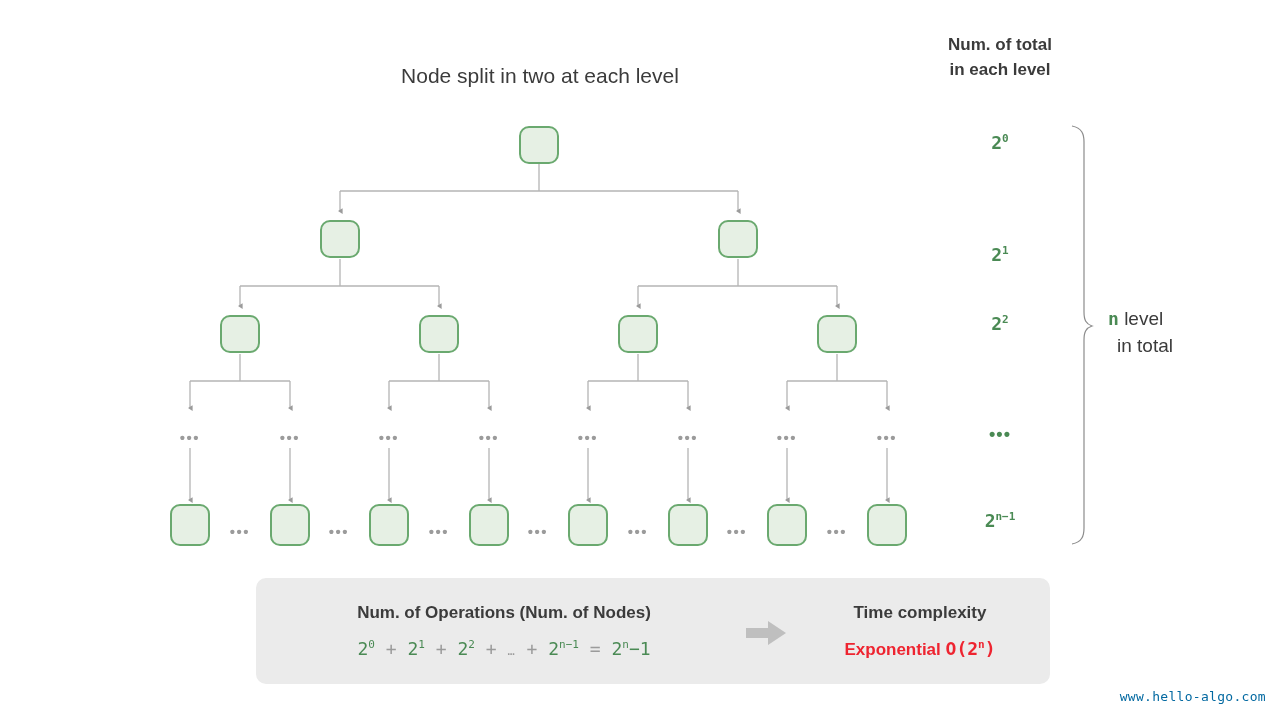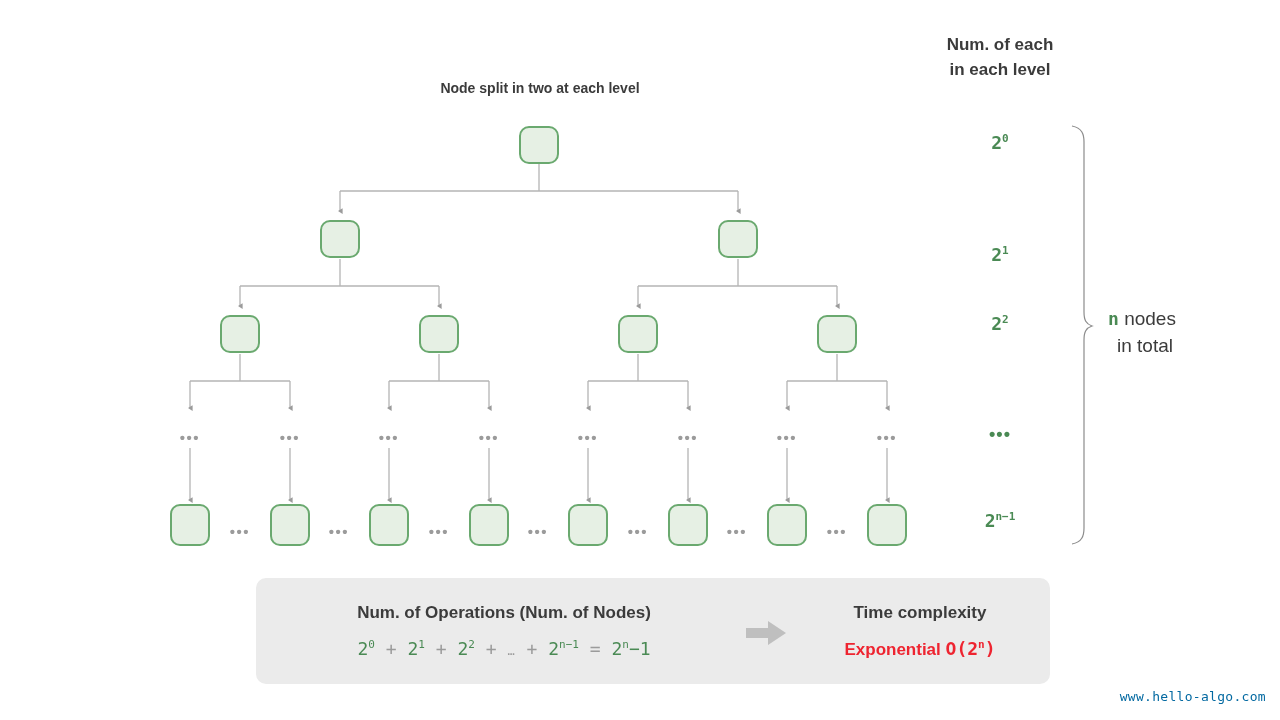--- a/index.html
+++ b/index.html
@@ -28,25 +28,25 @@
     left: 340px; top: 28px;
     width: 400px;
     text-align: center;
     font-size: 19px;
     font-weight: bold;
     color: #3b3b3b;
     letter-spacing: 0.1px;
   }
   .subtitle {
     position: absolute;
-    left: 340px; top: 80px;
+    left: 340px; top: 64px;
     width: 400px;
     text-align: center;
-    font-size: 14px;
-    font-weight: bold;
+    font-size: 21px;
+    font-weight: normal;
     color: #3b3b3b;
   }
   .right-title {
     position: absolute;
     left: 880px; top: 32px;
     width: 240px;
     text-align: center;
     font-size: 17px;
     font-weight: bold;
     line-height: 25px;
@@ -197,21 +197,21 @@
   }
 </style>
 </head>
 <body>
 
 <div class="stage">
 
   <div class="subtitle">Node split in two at each level</div>
 
   <div class="right-title">
-    <span>Num. of each</span><br>
+    <span>Num. of total</span><br>
     <span>in each level</span>
   </div>
 
   <svg class="tree" viewBox="0 0 1280 720">
     <defs>
       <marker id="arrowhead" markerWidth="7" markerHeight="7" refX="3.2" refY="3.2" orient="auto" markerUnits="userSpaceOnUse">
         <path d="M0.4,0.6 L6.2,0.6 L3.3,5.2 Z" fill="#9b9b9b"></path>
       </marker>
     </defs>
 
@@ -321,21 +321,21 @@
   <div class="lvl-label" style="left:955px; top:313px;">
     <span>2</span><sup>2</sup>
   </div>
   <div class="lvl-dots" style="left:955px; top:424px;">•••</div>
   <div class="lvl-label" style="left:955px; top:510px;">
     <span>2</span><sup>n−1</sup>
   </div>
 
   <div class="brace-text">
     <span class="n">n</span>
-    <span>nodes</span>
+    <span>level</span>
     <span class="l2">in total</span>
   </div>
 
   <div class="panel"></div>
 
   <div class="panel-left-title">Num. of Operations (Num. of Nodes)</div>
 
   <div class="panel-left-formula">
     <span>2</span><sup>0</sup>
     <span class="op">+</span>

